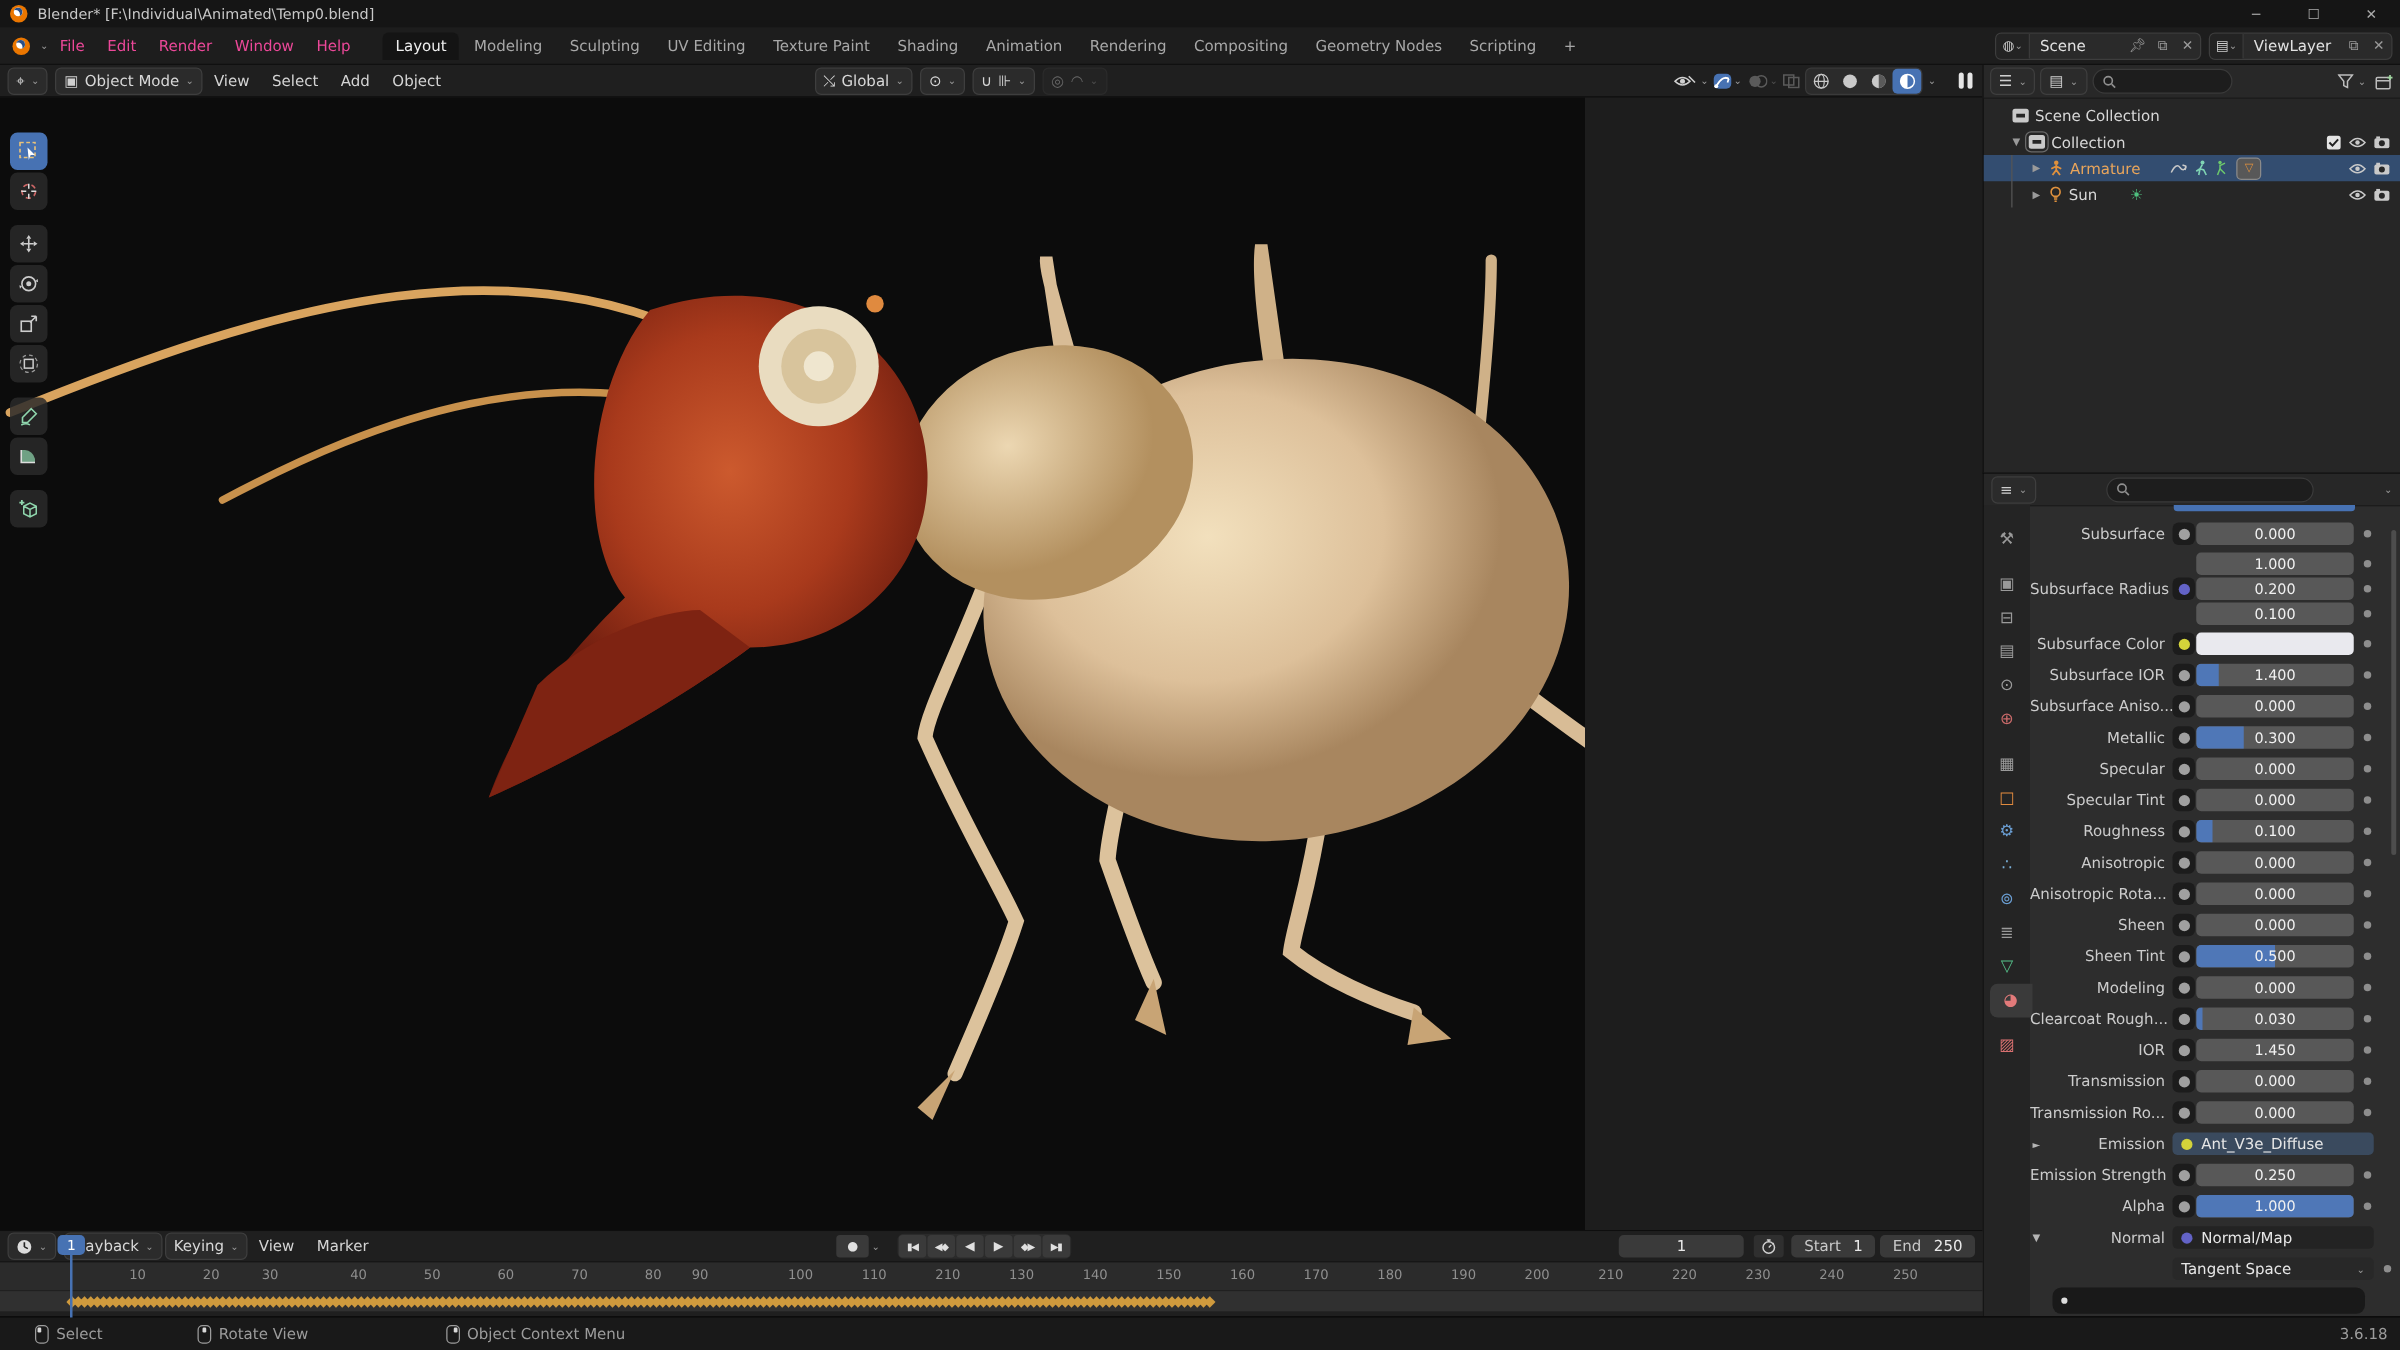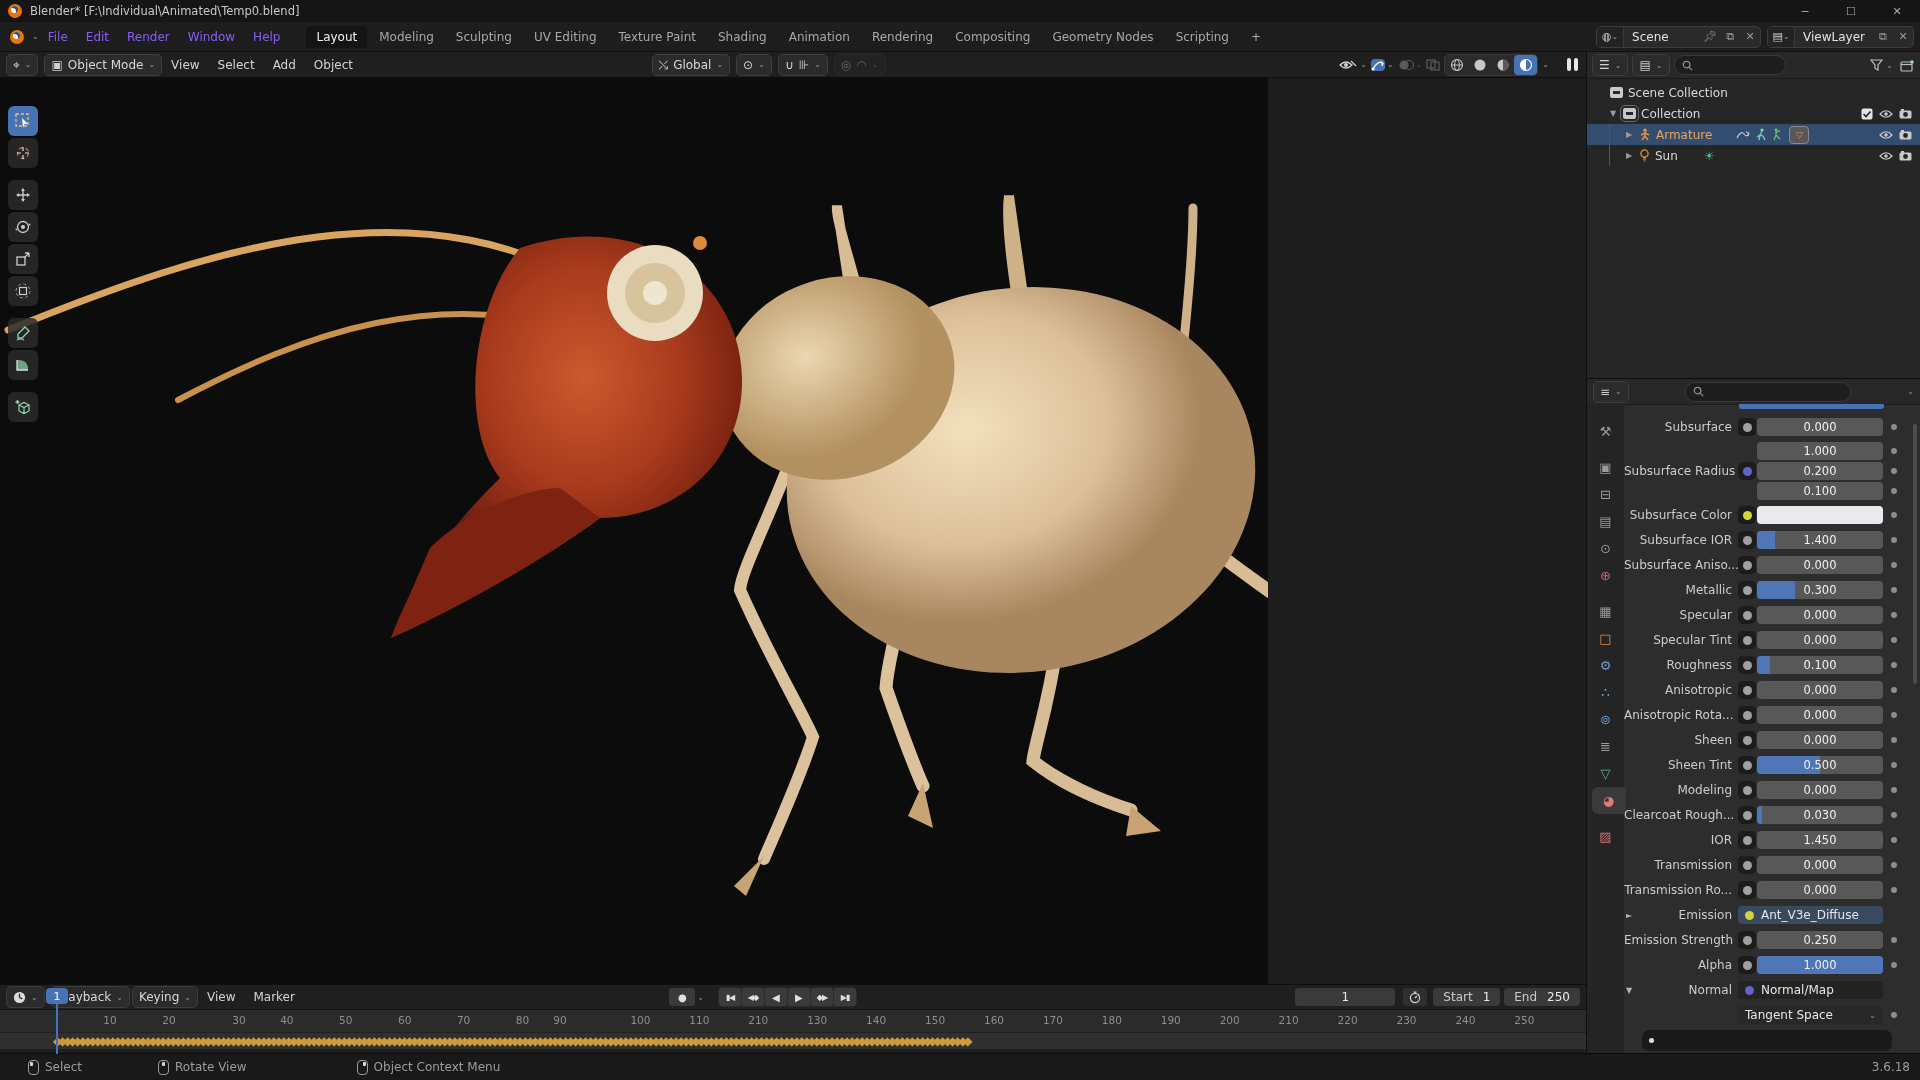--- a/index.html
+++ b/index.html
@@ -10,21 +10,21 @@
   .row{display:flex;align-items:center;}
   
   #titlebar{left:0;top:0;width:1920px;height:22px;background:#151515;display:flex;align-items:center;}
   .blender-logo{width:14px;height:14px;border-radius:50%;background:#ea7600;margin:0 8px 0 8px;position:relative;}
   .blender-logo:after{content:"";position:absolute;left:3px;top:2px;width:7px;height:7px;border-radius:50%;background:#fff;box-shadow:inset -2px 2px 0 #2a4f87;}
   #title-text{color:#c8c8c8;font-size:11.5px;}
   .winbtns{margin-left:auto;display:flex;}
   .winbtn{width:46px;height:22px;display:flex;align-items:center;justify-content:center;color:#ababab;font-size:11px;}
   
   #topbar{left:0;top:22px;width:1920px;height:30px;background:#1d1d1d;display:flex;align-items:center;border-bottom:1px solid #101010;box-sizing:border-box;}
-  .menu-item{padding:0 9px;color:#8b5cf6;height:22px;line-height:22px;border-radius:4px;}
+  .menu-item{padding:0 9px;color:#ec4899;height:22px;line-height:22px;border-radius:4px;}
   .tabs{display:flex;margin-left:16px;align-items:center;}
   .wtab{padding:2px 10px;margin:0 1px;color:#a8a8a8;border-radius:5px 5px 0 0;height:18px;line-height:18px;}
   .wtab.active{background:#141414;color:#efefef;}
   .scene-group{margin-left:auto;display:flex;align-items:center;gap:6px;margin-right:6px;}
   .id-field{display:flex;align-items:center;background:#2a2a2a;border:1px solid #3d3d3d;border-radius:5px;height:20px;overflow:hidden;}
   .id-icon{width:26px;height:20px;display:flex;align-items:center;justify-content:center;background:#232323;color:#cfcfcf;font-size:11px;border-right:1px solid #3a3a3a;}
   .id-name{padding:0 8px;color:#e2e2e2;min-width:60px;}
   .id-btn{width:20px;text-align:center;color:#9a9a9a;font-size:11px;}
   
   #vp-header{left:0;top:52px;width:1586px;height:26px;background:#1f1f1f;display:flex;align-items:center;border-bottom:1px solid #0e0e0e;box-sizing:border-box;}
@@ -70,21 +70,21 @@
   .plabel{width:108px;text-align:right;color:#cccccc;padding-right:6px;flex:0 0 auto;white-space:nowrap;overflow:hidden;}
   .parrow{position:absolute;left:2px;font-size:8px;color:#b5b5b5;}
   .socket{width:18px;height:18px;border-radius:5px;background:#1c1c1c;display:flex;align-items:center;justify-content:center;flex:0 0 auto;}
   .socket .dot{width:9px;height:9px;border-radius:50%;}
   .pfield{width:126px;height:18px;background:#585858;border-radius:4px;position:relative;overflow:hidden;display:flex;align-items:center;justify-content:center;color:#f1f1f1;flex:0 0 auto;margin-left:1px;}
   .pfill{position:absolute;left:0;top:0;bottom:0;background:#4f77b7;}
   .pval{position:relative;z-index:2;font-size:11.5px;}
   .deco{width:6px;height:6px;border-radius:50%;background:#8d8d8d;margin-left:8px;flex:0 0 auto;}
   .vstack{display:flex;flex-direction:column;gap:2px;width:126px;margin-left:1px;}
   .vstack .pfield{margin:0;width:126px;}
-  .widefield{width:145px;height:18px;border-radius:4px;display:flex;align-items:center;gap:7px;padding:0 7px;box-sizing:border-box;color:#e6e6e6;flex:0 0 auto;}
+  .widefield{width:161px;height:18px;border-radius:4px;display:flex;align-items:center;gap:7px;padding:0 7px;box-sizing:border-box;color:#e6e6e6;flex:0 0 auto;}
   
   #timeline{left:0;top:984px;width:1586px;height:69px;background:#262626;border-top:1px solid #0e0e0e;box-sizing:border-box;}
   #tl-header{height:24px;background:#1f1f1f;display:flex;align-items:center;border-bottom:1px solid #141414;}
   .transport{display:flex;gap:1px;background:#2b2b2b;border-radius:5px;padding:1px;}
   .tbtn{width:22px;height:18px;background:#3a3a3a;border-radius:3px;display:flex;align-items:center;justify-content:center;color:#e0e0e0;font-size:8px;letter-spacing:-1px;}
   .tl-field{background:#3a3a3a;border-radius:4px;height:18px;display:flex;align-items:center;justify-content:center;color:#e8e8e8;padding:0 10px;gap:10px;}
   #tl-ruler{position:relative;height:22px;background:#2b2b2b;border-bottom:1px solid #202020;}
   .tick{position:absolute;top:4px;transform:translateX(-50%);color:#8f8f8f;font-size:10.5px;}
   #tl-band{position:relative;height:16px;background:#303030;}
   #kf-band{position:absolute;left:53px;top:1px;width:1075px;height:14px;overflow:hidden;white-space:nowrap;color:#cf9a3d;font-size:12px;letter-spacing:-4.2px;line-height:14px;}
@@ -907,21 +907,21 @@
       </div>
       <div style="width:4px"></div>
       <div class="tl-field" style="margin-right:6px">
         <span style="color:#c9c9c9">End</span>
         <span>250</span>
       </div>
     </div>
     <div id="tl-ruler">
         <span class="tick" style="left: 110.037px;">10</span>
         <span class="tick" style="left: 168.967px;">20</span>
-        <span class="tick" style="left: 239px;">30</span>
+        <span class="tick" style="left: 216px;">30</span>
         <span class="tick" style="left: 286.827px;">40</span>
         <span class="tick" style="left: 345.757px;">50</span>
         <span class="tick" style="left: 404.687px;">60</span>
         <span class="tick" style="left: 463.617px;">70</span>
         <span class="tick" style="left: 522.547px;">80</span>
         <span class="tick" style="left: 560px;">90</span>
         <span class="tick" style="left: 640.407px;">100</span>
         <span class="tick" style="left: 699.337px;">110</span>
         <span class="tick" style="left: 758.267px;">210</span>
         <span class="tick" style="left: 817.197px;">130</span>

